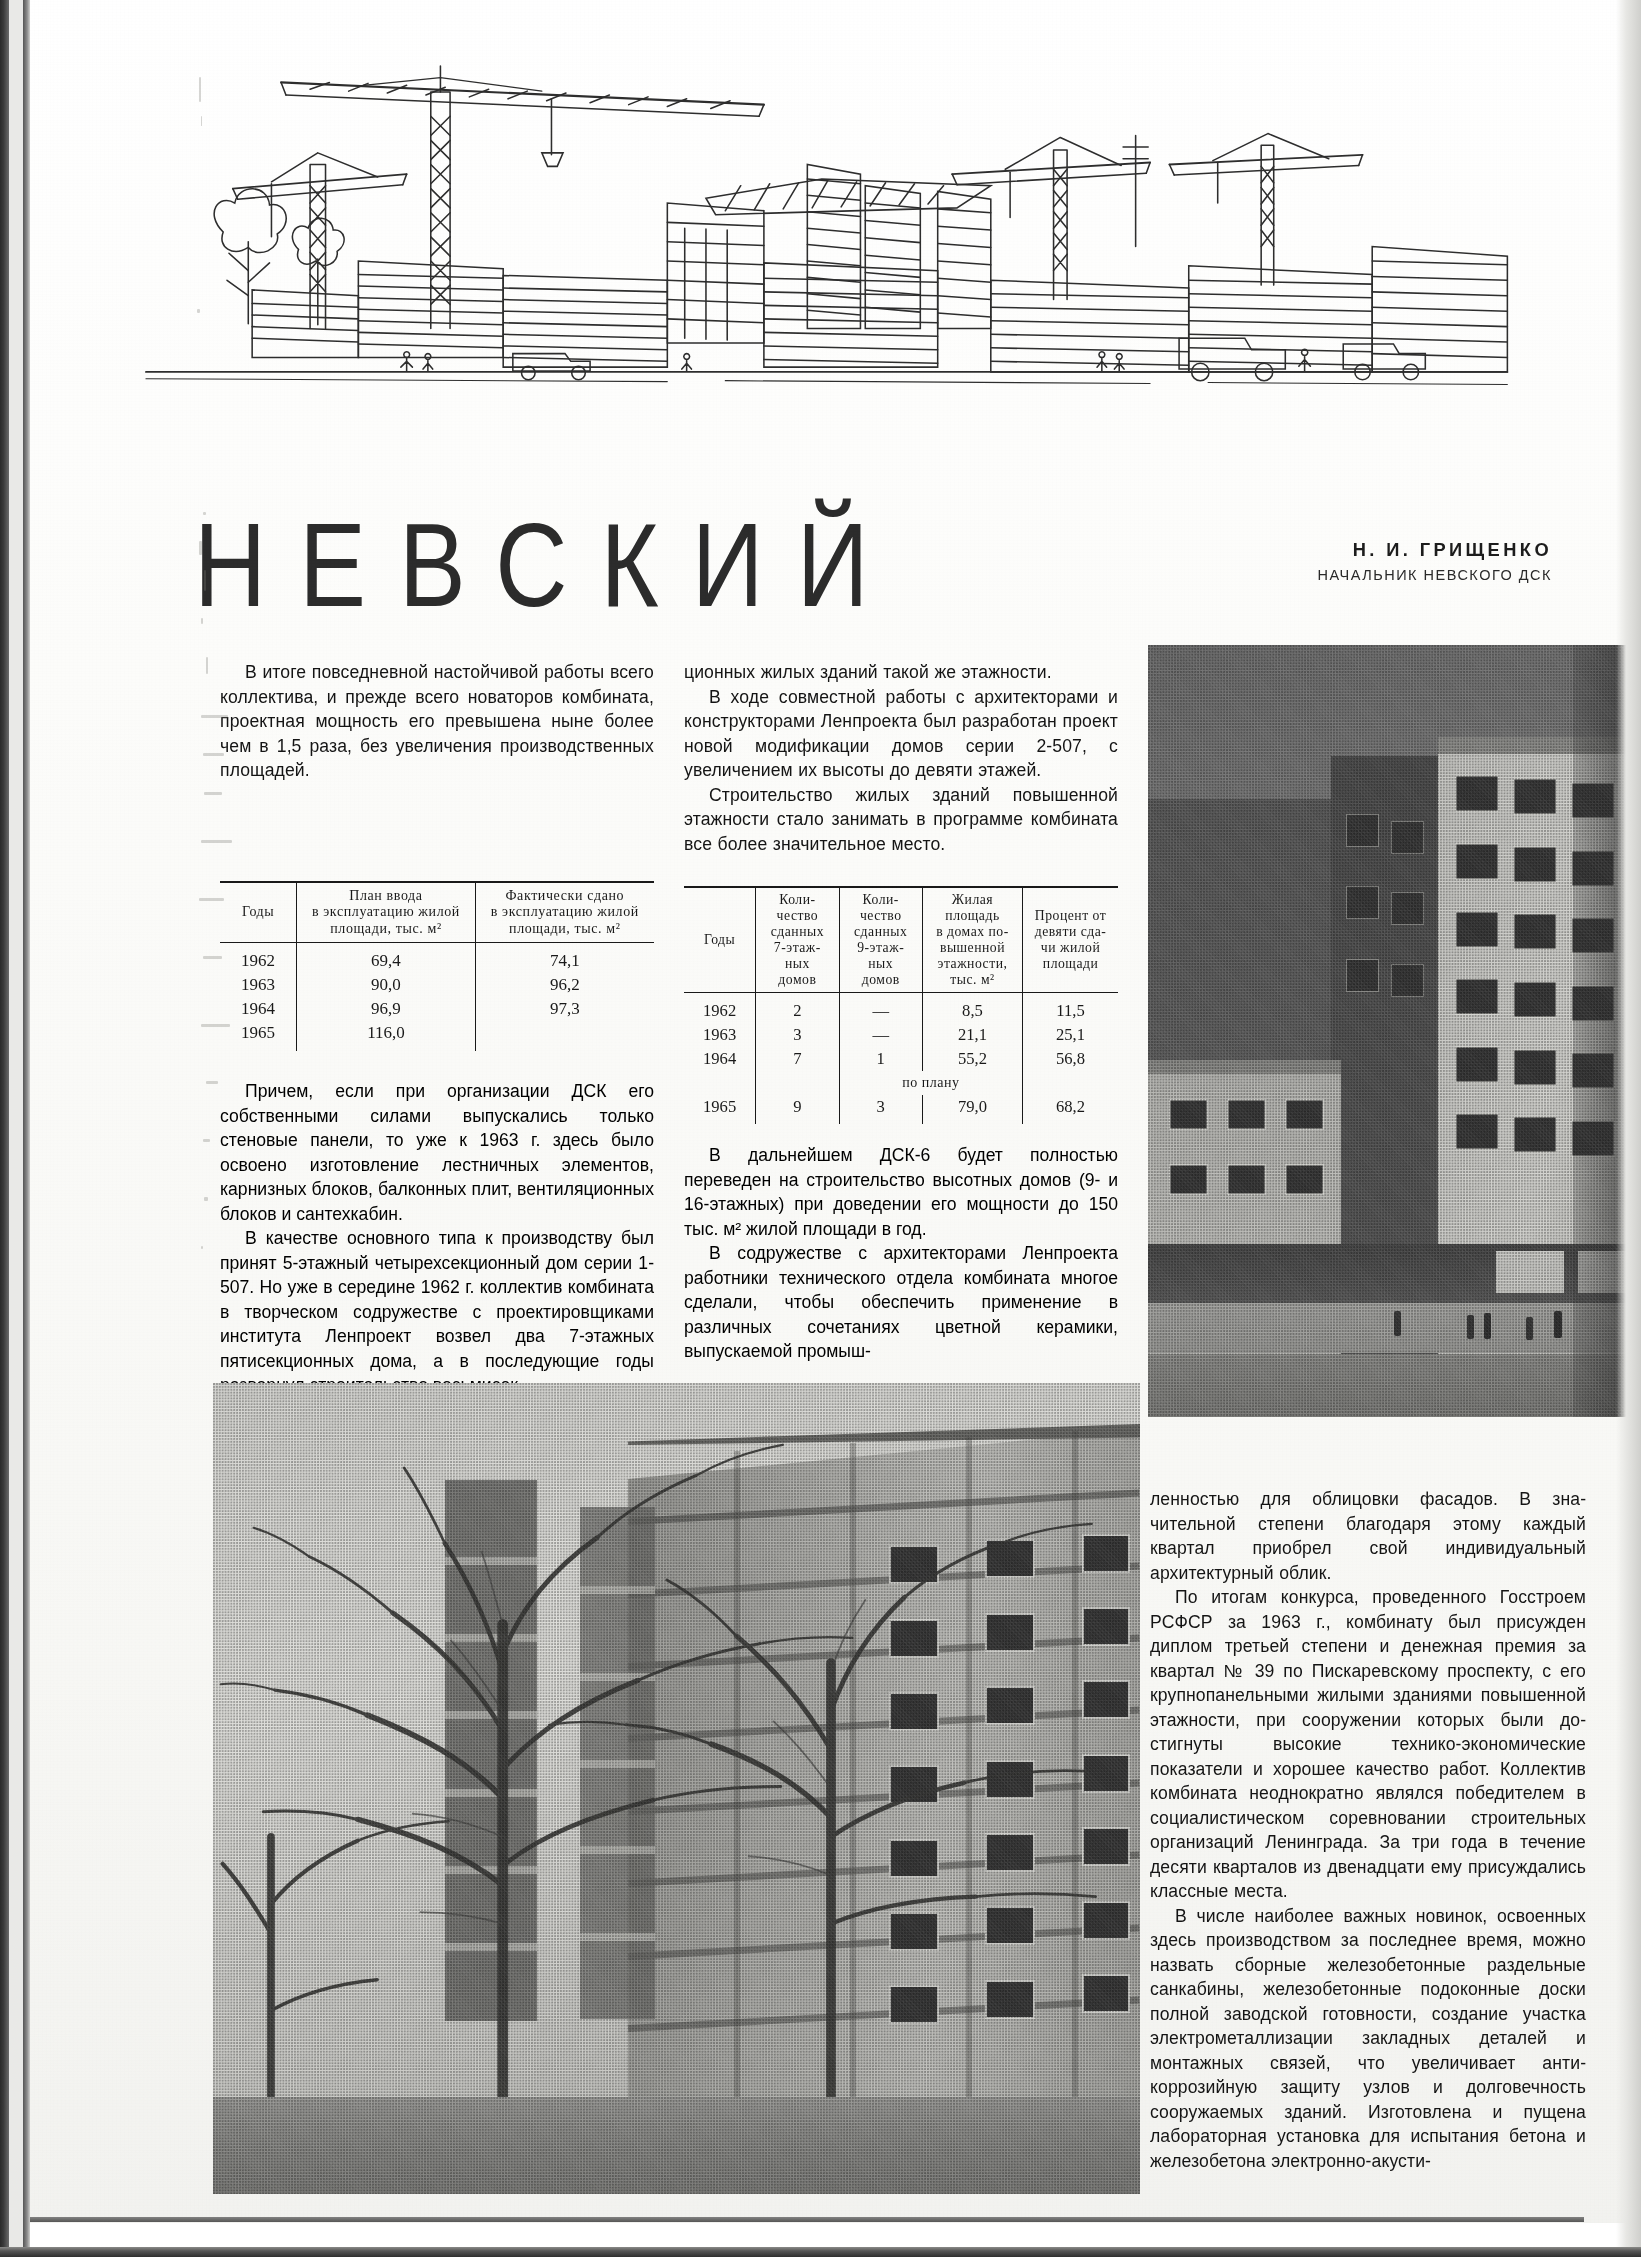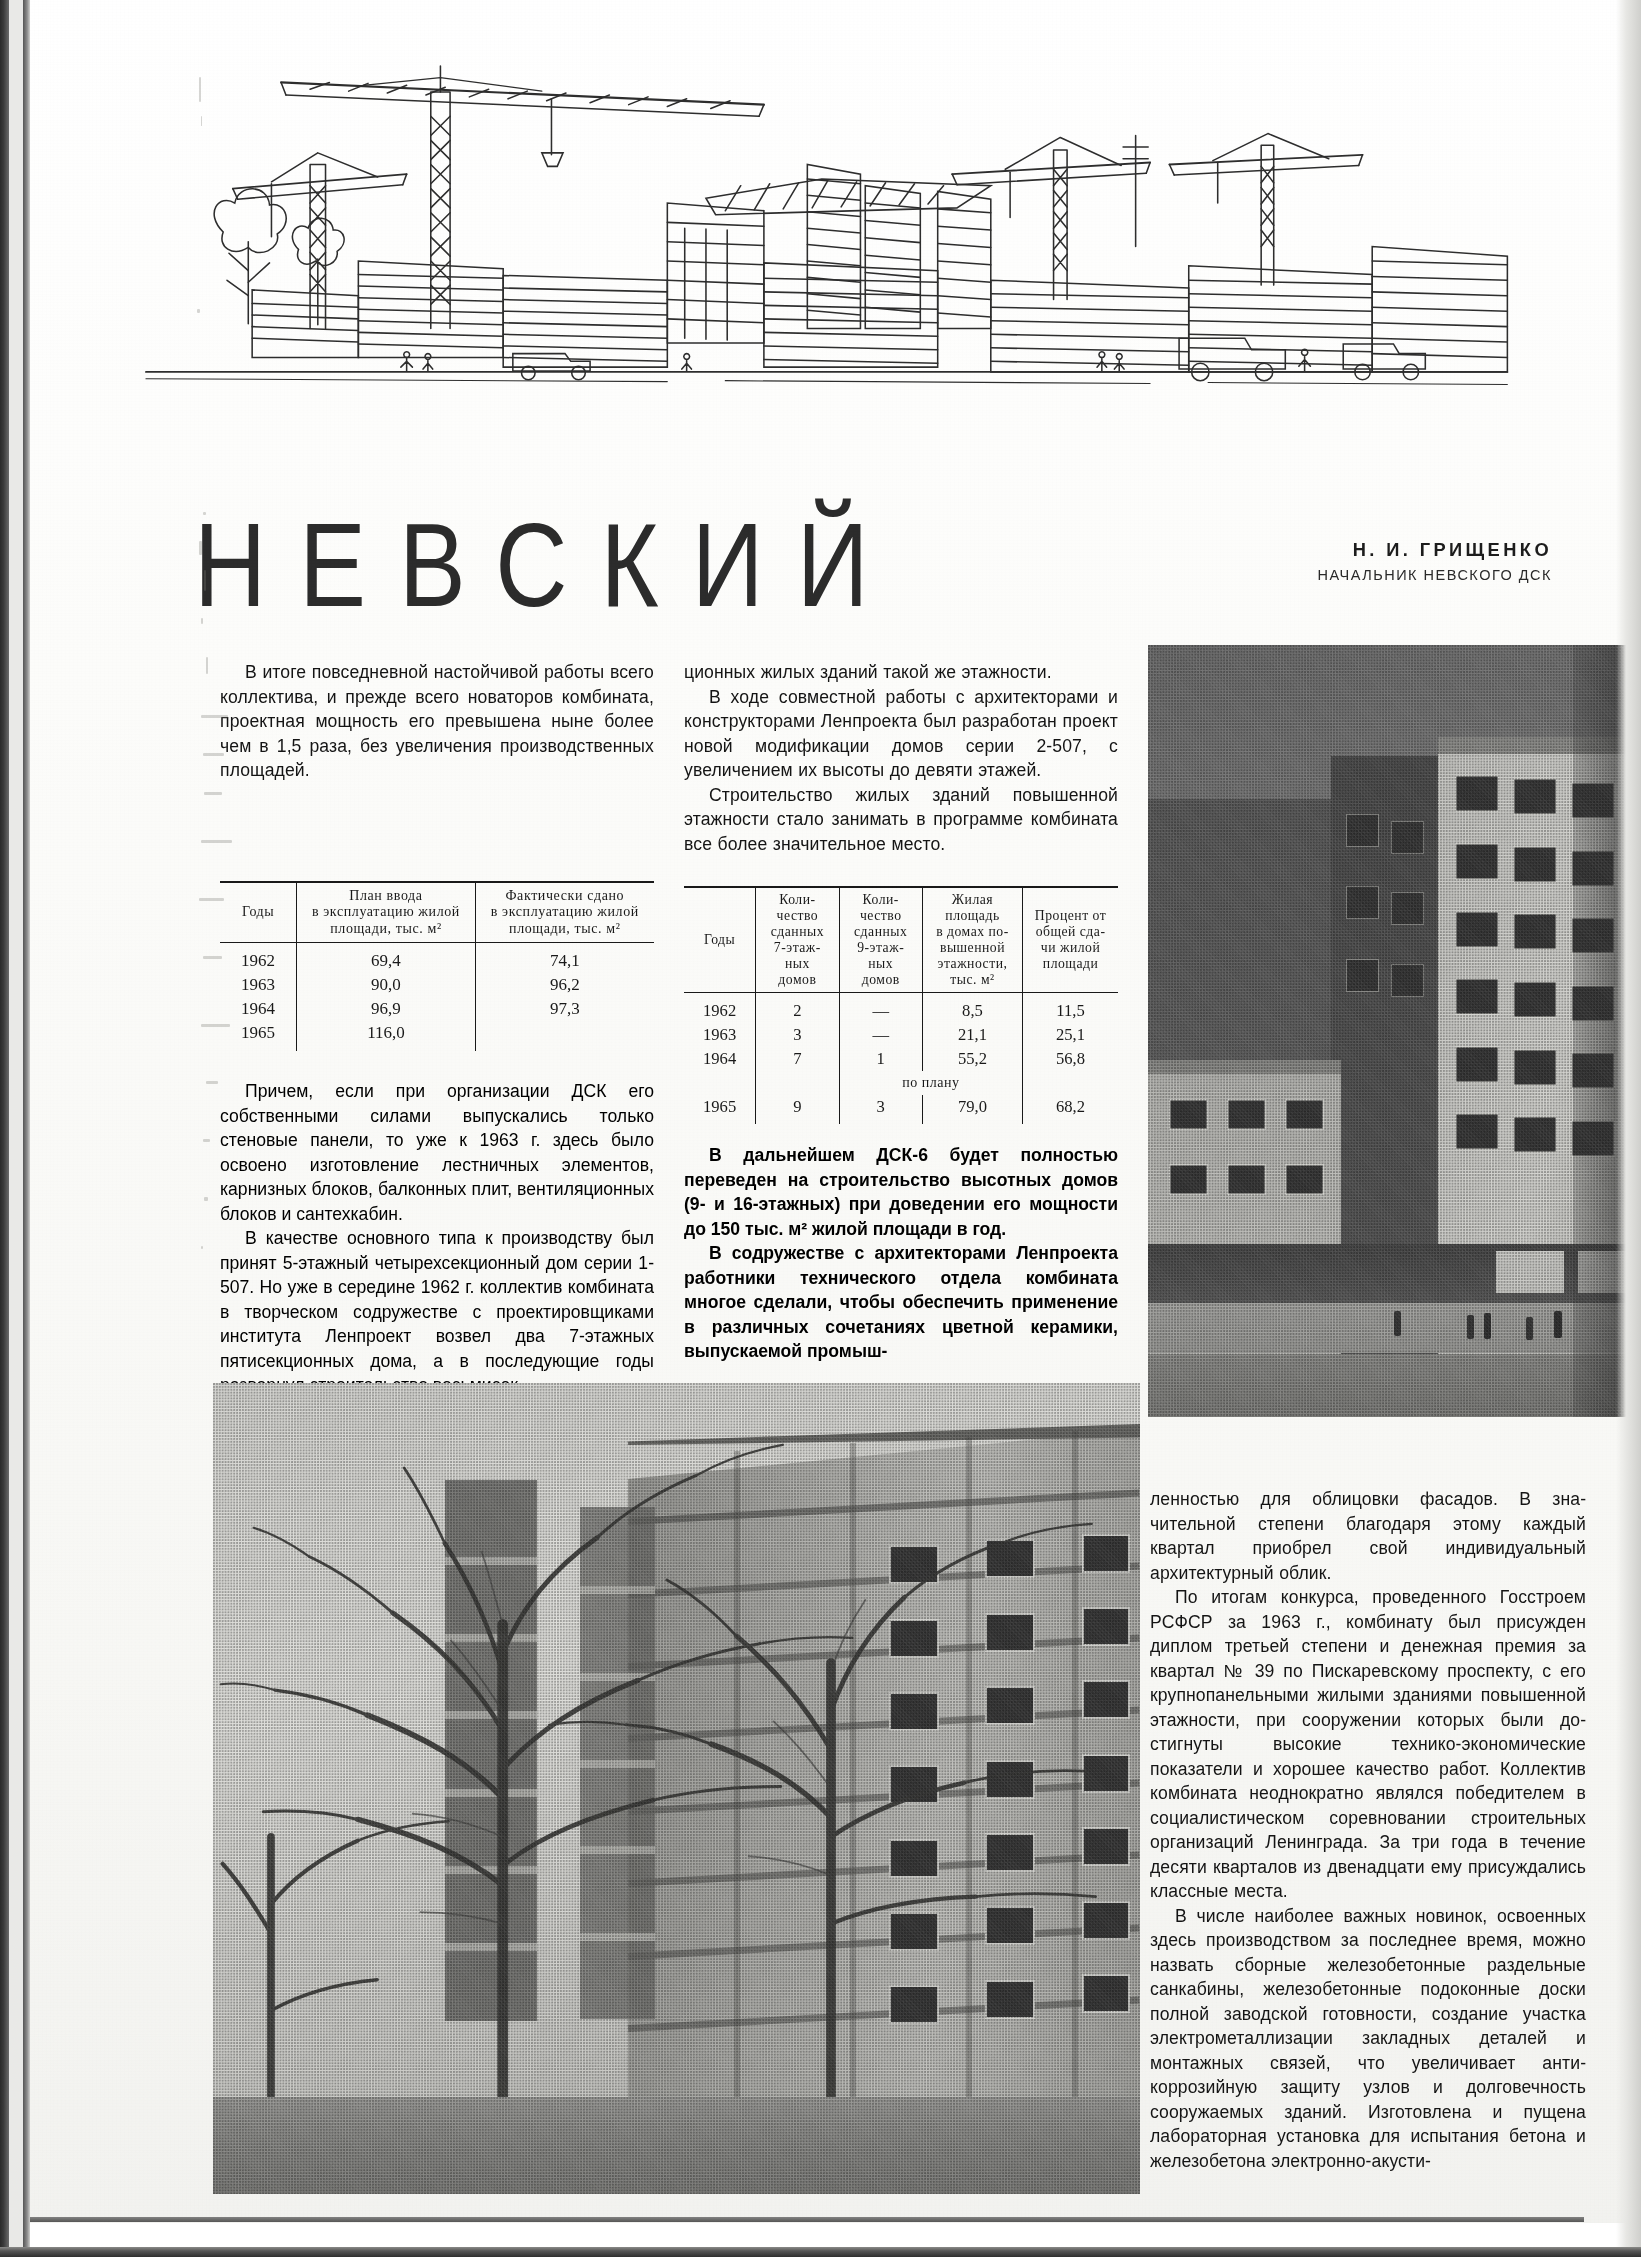--- a/index.html
+++ b/index.html
@@ -58,21 +58,21 @@
   .col{position:absolute;width:434px;color:#151515;}
   .col p{margin:0;font-size:17.6px;line-height:24.5px;text-align:justify;
      text-align-last:left;letter-spacing:0.1px;word-spacing:0.5px;}
   .col p + p{margin-top:0;}
   .col p.ind{text-indent:25px;}
 
   #col1{left:190px;top:660px;}
   #col2{left:654px;top:660px;}
   #col3a{left:1120px;top:1487px;width:436px;}
 
-  .col2b{position:absolute;left:654px;top:1143px;width:434px;font-weight:bold;}
+  .col2b{position:absolute;left:654px;top:1143px;width:434px;}
   .col2b p{margin:0;font-size:17.6px;line-height:24.5px;text-align:justify;
      text-align-last:left;}
   .col2b p.ind{text-indent:25px;}
 
   .col1b{position:absolute;left:190px;top:1079px;width:434px;}
   .col1b p{margin:0;font-size:17.6px;line-height:24.5px;text-align:justify;
      text-align-last:left;}
   .col1b p.ind{text-indent:25px;}
 
   
@@ -329,21 +329,21 @@
             <th class="vl" style="border-bottom:1.9px solid #1a1a1a;width:99px;">
               <div>Жилая</div>
               <div>площадь</div>
               <div>в домах по-</div>
               <div>вышенной</div>
               <div>этажности,</div>
               <div>тыс.  м²</div>
             </th>
             <th class="vl" style="border-bottom:1.9px solid #1a1a1a;width:97px;">
               <div>Процент от</div>
-              <div>общей  сда-</div>
+              <div>девяти  сда-</div>
               <div>чи  жилой</div>
               <div>площади</div>
             </th>
           </tr>
         </thead>
         <tbody>
           <tr>
             <td style="padding-top:7.7px;">1962</td>
             <td class="vl" style="padding-top:7.7px;">2</td>
             <td class="vl" style="padding-top:7.7px;">—</td>

